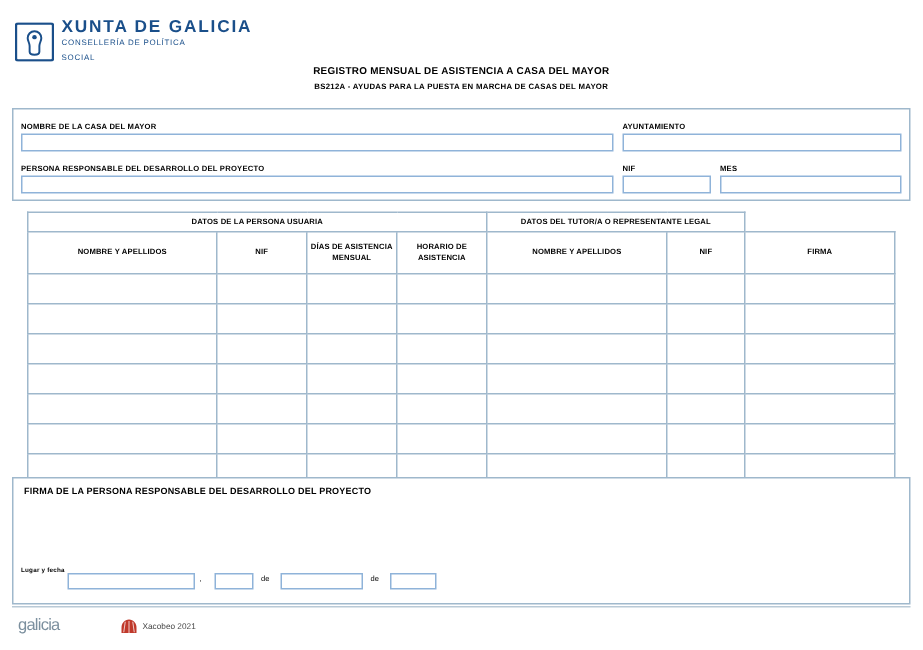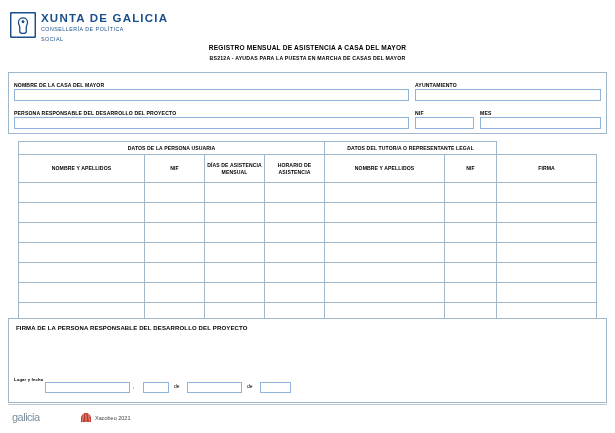--- a/index.html
+++ b/index.html
@@ -27,21 +27,21 @@
     left: 0;
     top: 0;
     width: 615px;
     height: 68px;
   }
   .logo-block {
     position: absolute;
     left: 10px;
     top: 12px;
     display: flex;
-    align-items: flex-start;
+    align-items: center;
   }
   .logo-mark {
     width: 26px;
     height: 26px;
     margin-right: 5px;
     flex: none;
   }
   .logo-text {
     line-height: 1.05;
   }

